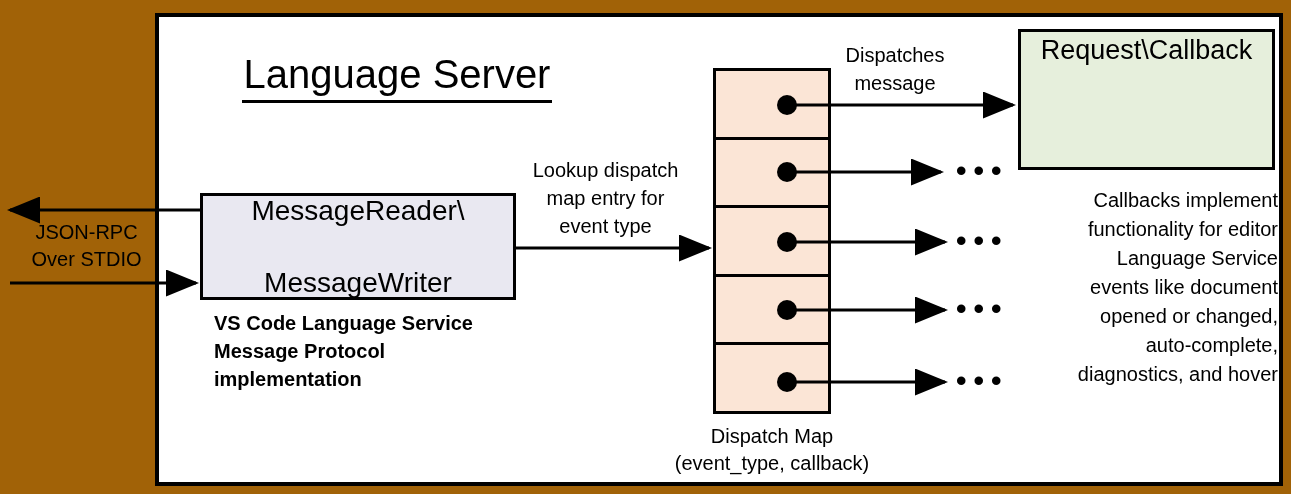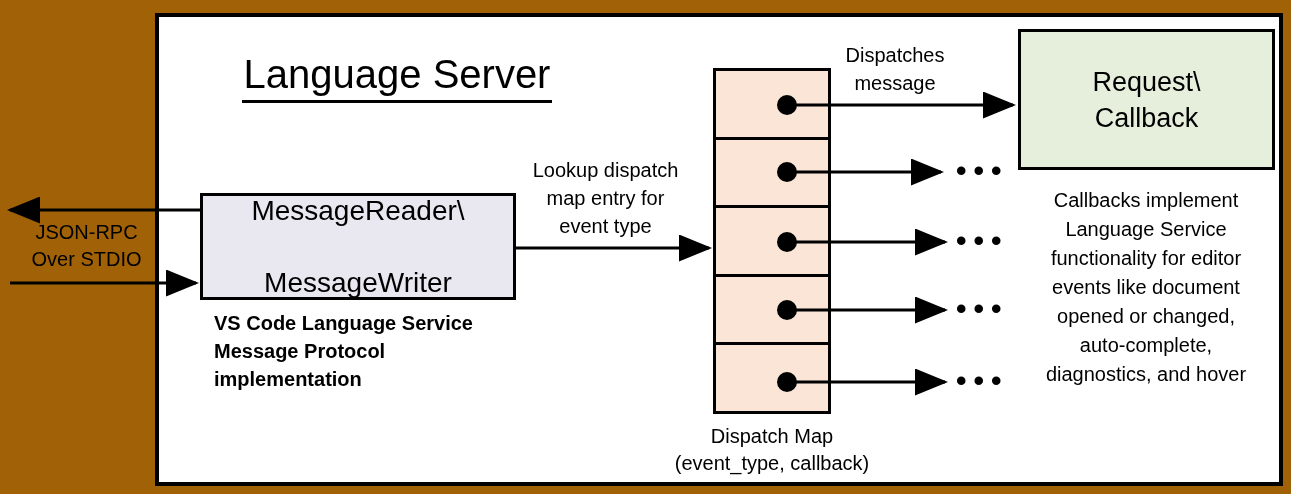--- a/index.html
+++ b/index.html
@@ -85,29 +85,29 @@
     text-align: center;
     font-size: 20px; line-height: 28px;
   }
   .callback-box {
     position: absolute;
     left: 1018px; top: 29px;
     width: 257px; height: 141px;
     background: #E6EFDC;
     border: 3px solid #000000;
     box-sizing: border-box;
-    display: flex; flex-direction: column;
-    align-items: center; justify-content: center;
+    display: flex; flex-direction: row;
+    align-items: flex-start; justify-content: center;
     font-size: 27px; line-height: 36px;
     text-align: center;
   }
   .callbacks-note {
     position: absolute;
     left: 1014px; top: 186px; width: 264px;
-    text-align: center;
+    text-align: right;
     font-size: 20px; line-height: 29px;
   }
   .ellipsis {
     position: absolute;
     left: 956px; width: 70px; height: 30px;
     font-size: 30px; line-height: 26px;
     font-weight: bold;
     letter-spacing: 7px;
   }
   .ellipsis.r2 { top: 158px; }
@@ -173,22 +173,22 @@
     <div>message</div>
   </div>
 
   <div class="callback-box">
     <div>Request\</div>
     <div>Callback</div>
   </div>
 
   <div class="callbacks-note">
     <div>Callbacks implement</div>
+    <div>functionality for editor</div>
     <div>Language Service</div>
-    <div>functionality for editor</div>
     <div>events like document</div>
     <div>opened or changed,</div>
     <div>auto-complete,</div>
     <div>diagnostics, and hover</div>
   </div>
 
   <div class="ellipsis r2">•••</div>
   <div class="ellipsis r3">•••</div>
   <div class="ellipsis r4">•••</div>
   <div class="ellipsis r5">•••</div>

